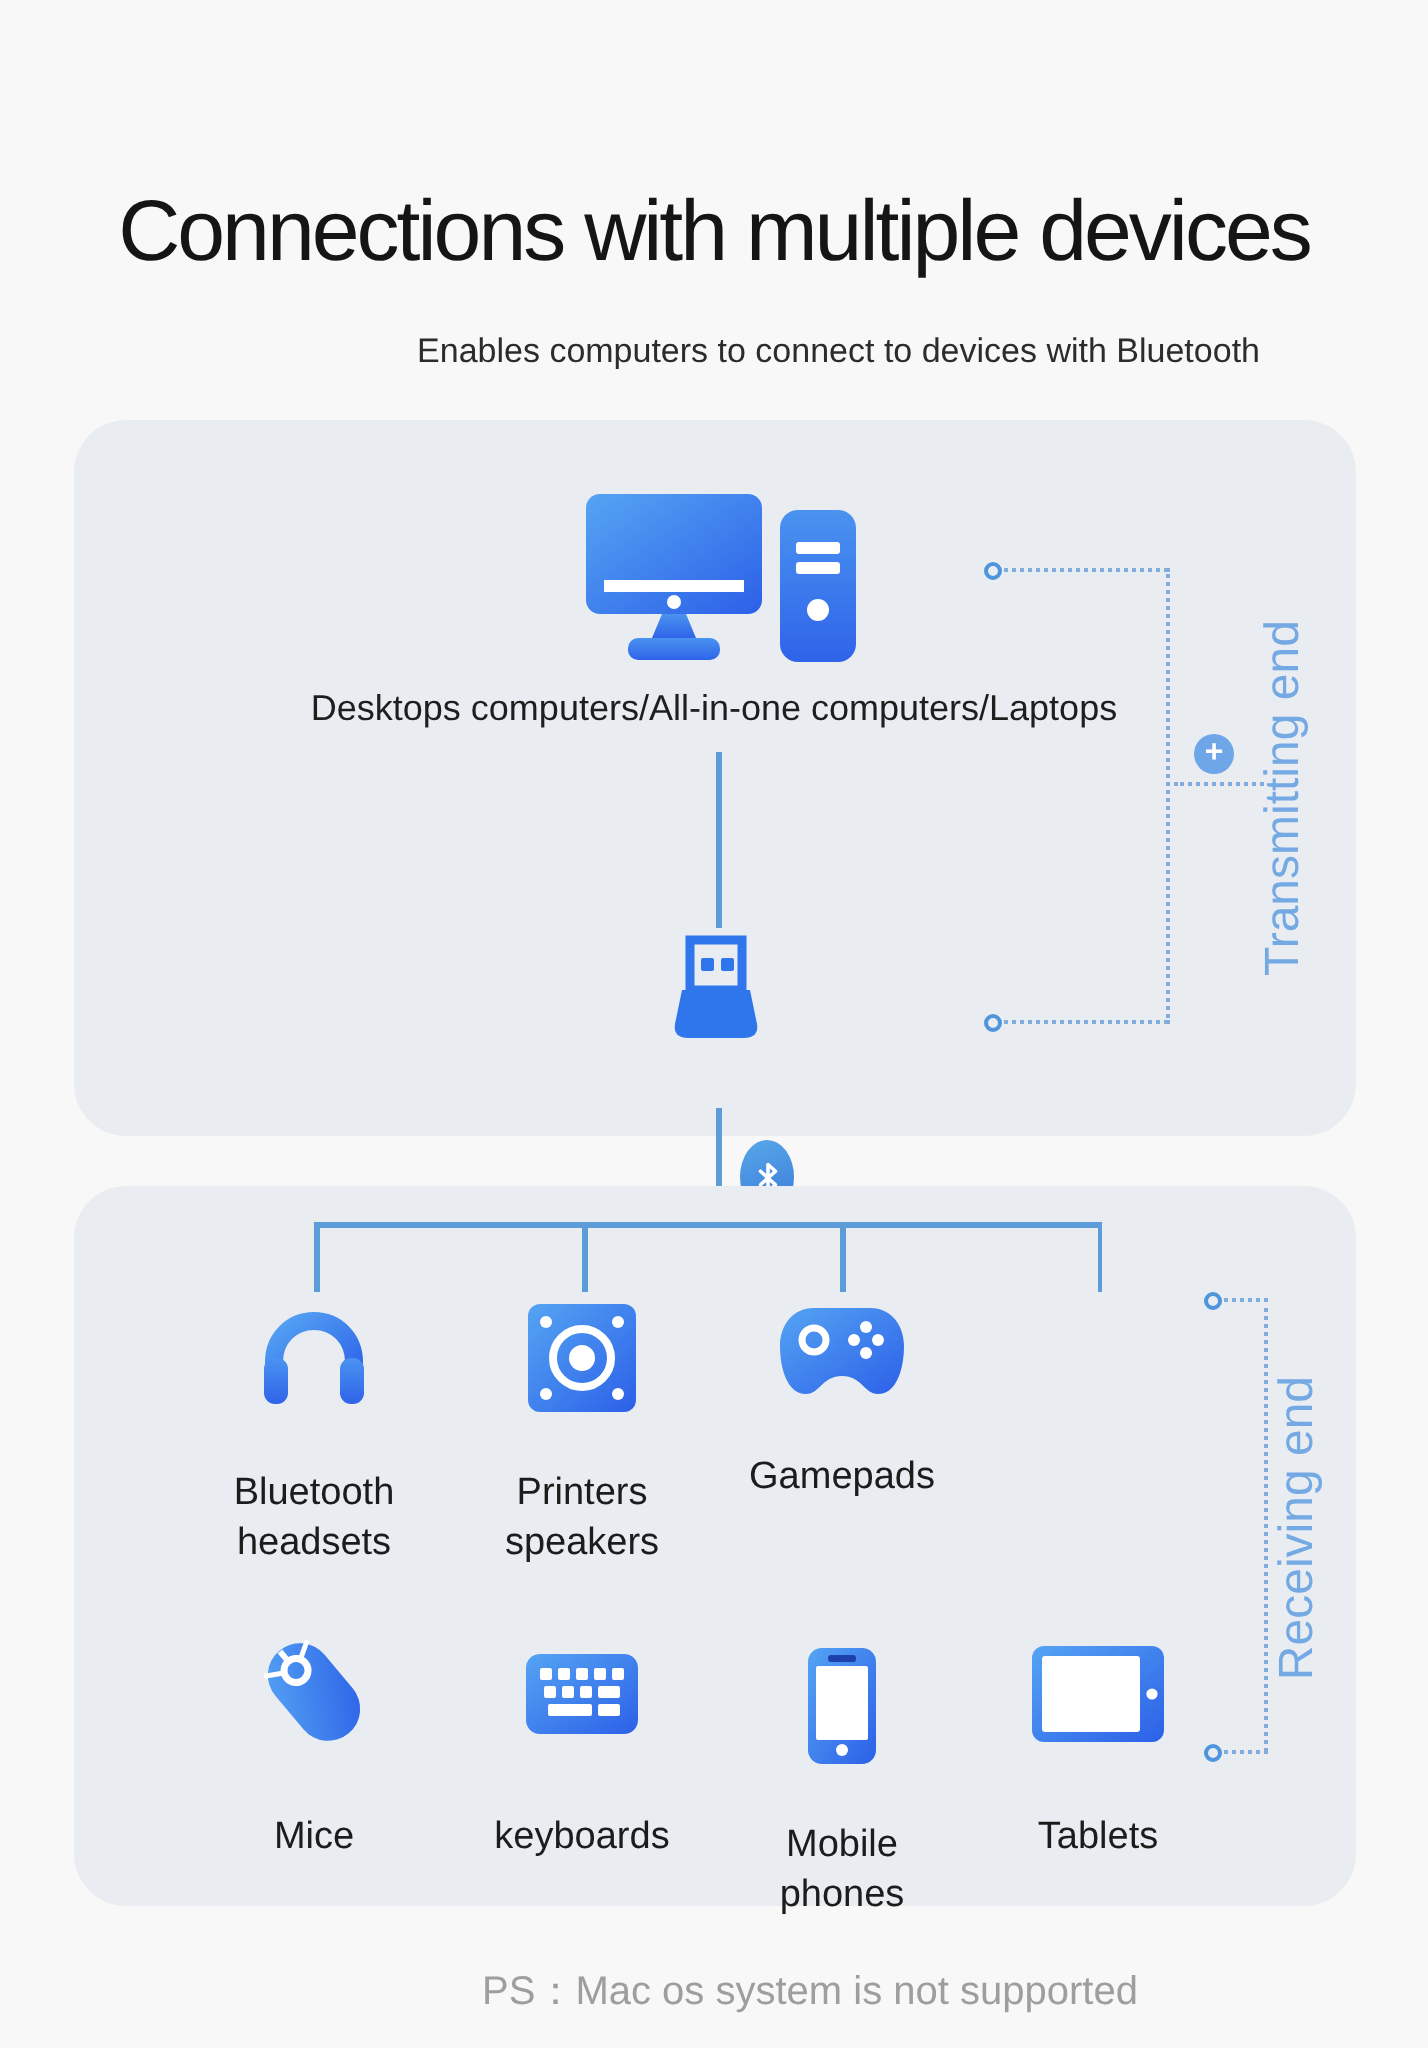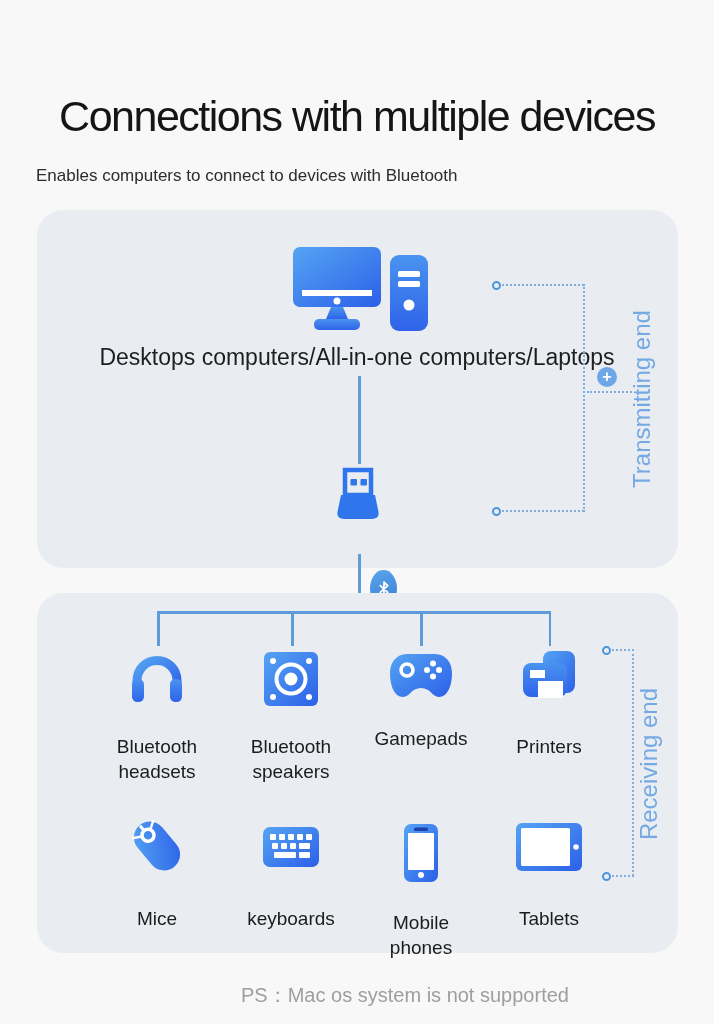--- a/index.html
+++ b/index.html
@@ -1,25 +1,25 @@
 <!DOCTYPE html>
 <html><head>
 <meta charset="utf-8">
 <style>
   html,body{margin:0;padding:0;background:#f8f8f8;}
   .stage{position:relative;width:714px;height:1024px;background:#f8f8f8;overflow:hidden;
          font-family:"Liberation Sans","DejaVu Sans",sans-serif;}
   .abs{position:absolute;}
   .title{left:0;top:92px;width:714px;text-align:center;font-size:43px;font-weight:normal;
          letter-spacing:-1.5px;color:#151515;}
-  .subtitle{left:0;top:166px;width:630px;text-align:left;font-size:17px;color:#2c2c2c;padding-left:36px;}
+  .subtitle{left:0;top:166px;width:630px;text-align:right;font-size:17px;color:#2c2c2c;}
   .panel{background:#e9edf2;border-radius:26px;}
   .panel1{left:37px;top:210px;width:641px;height:358px;}
   .panel2{left:37px;top:593px;width:641px;height:360px;}
-  .center-label{left:0;width:714px;text-align:center;font-size:23px;color:#1e1e1e;}
+  .center-label{left:0;width:714px;text-align:center;font-size:18px;color:#1e1e1e;}
   .solid-v{width:2.5px;background:#5c9cd8;}
   .solid-h{height:2.5px;background:#5c9cd8;}
   .dotted-h{height:0;border-top:2px dotted #7faede;}
   .dotted-v{width:0;border-left:2px dotted #7faede;}
   .node-circle{width:5px;height:5px;border:2px solid #4e95dc;border-radius:50%;background:transparent;}
   .side-label{color:#74a9e3;font-size:24px;text-align:center;transform:rotate(-90deg);}
   .plus-badge{width:20px;height:20px;border-radius:50%;background:#6fa6e8;color:#fff;
               font-size:16px;font-weight:bold;line-height:19px;text-align:center;}
   .bt-badge{width:27px;height:37px;border-radius:50%;
             background:linear-gradient(160deg,#58a7ea,#3a79d6);
@@ -116,48 +116,37 @@
         <svg width="54" height="54" viewBox="0 0 54 54">
       <rect x="0" y="0" width="54" height="54" rx="6" fill="url(#bg)"></rect>
       <circle cx="9" cy="9" r="3" fill="#fff"></circle>
           <circle cx="45" cy="9" r="3" fill="#fff"></circle>
       <circle cx="9" cy="45" r="3" fill="#fff"></circle>
           <circle cx="45" cy="45" r="3" fill="#fff"></circle>
       <circle cx="27" cy="27" r="14.5" fill="none" stroke="#fff" stroke-width="4"></circle>
       <circle cx="27" cy="27" r="6.5" fill="#fff"></circle>
     </svg>
       </div>
-    <div class="device-label">Bluetooth speakers</div>
+    <div class="device-label">Printers speakers</div>
   </div>
 
   <div class="device-cell" style="left:351px;top:636px">
     <div class="icon-box">
         <svg width="66" height="46" viewBox="0 0 66 46">
       <path d="M19,2 H47 C58,2 64,11 64,21 C64,33 60,45 51,45 C44,45 43,36 33,36 C23,36 22,45 15,45 C6,45 2,33 2,21 C2,11 8,2 19,2 Z" fill="url(#bg)"></path>
       <circle cx="19" cy="18" r="6" fill="none" stroke="#fff" stroke-width="3.5"></circle>
       <circle cx="45" cy="11.5" r="3" fill="#fff"></circle>
           <circle cx="39" cy="18" r="3" fill="#fff"></circle>
       <circle cx="51" cy="18" r="3" fill="#fff"></circle>
           <circle cx="45" cy="24.5" r="3" fill="#fff"></circle>
     </svg>
       </div>
     <div class="device-label">Gamepads</div>
   </div>
 
-  <div class="device-cell" style="left:479px;top:644px">
-    <div class="icon-box">
-        <svg width="56" height="56" viewBox="0 0 56 56">
-      <rect x="22" y="1" width="32" height="42" rx="8" fill="url(#bg)"></rect>
-      <rect x="2" y="13" width="44" height="34" rx="8" fill="url(#bg2)"></rect>
-      <rect x="9" y="20" width="15" height="8" fill="#fff"></rect>
-      <rect x="17" y="31" width="25" height="17" fill="#fff"></rect>
-    </svg>
-      </div>
-    <div class="device-label">Printers</div>
-  </div>
 
   <div class="device-cell" style="left:221px;top:816px">
     <div class="icon-box" style="align-items:center">
         <svg width="56" height="40" viewBox="0 0 56 40">
       <rect x="0" y="0" width="56" height="40" rx="7" fill="url(#bg)"></rect>
       <g fill="#fff">
         <rect x="7" y="7" width="6" height="6" rx="1"></rect>
             <rect x="16" y="7" width="6" height="6" rx="1"></rect>
         <rect x="25" y="7" width="6" height="6" rx="1"></rect>
             <rect x="34" y="7" width="6" height="6" rx="1"></rect>

